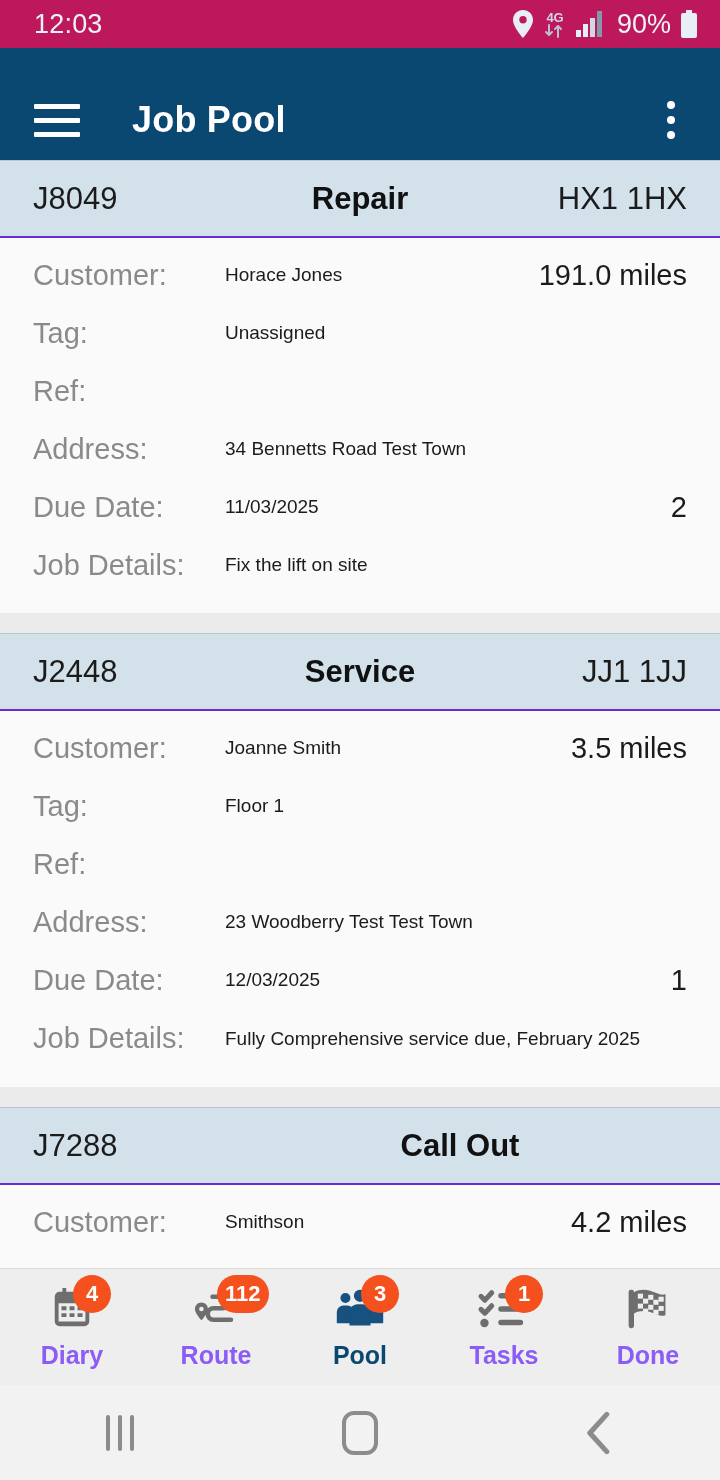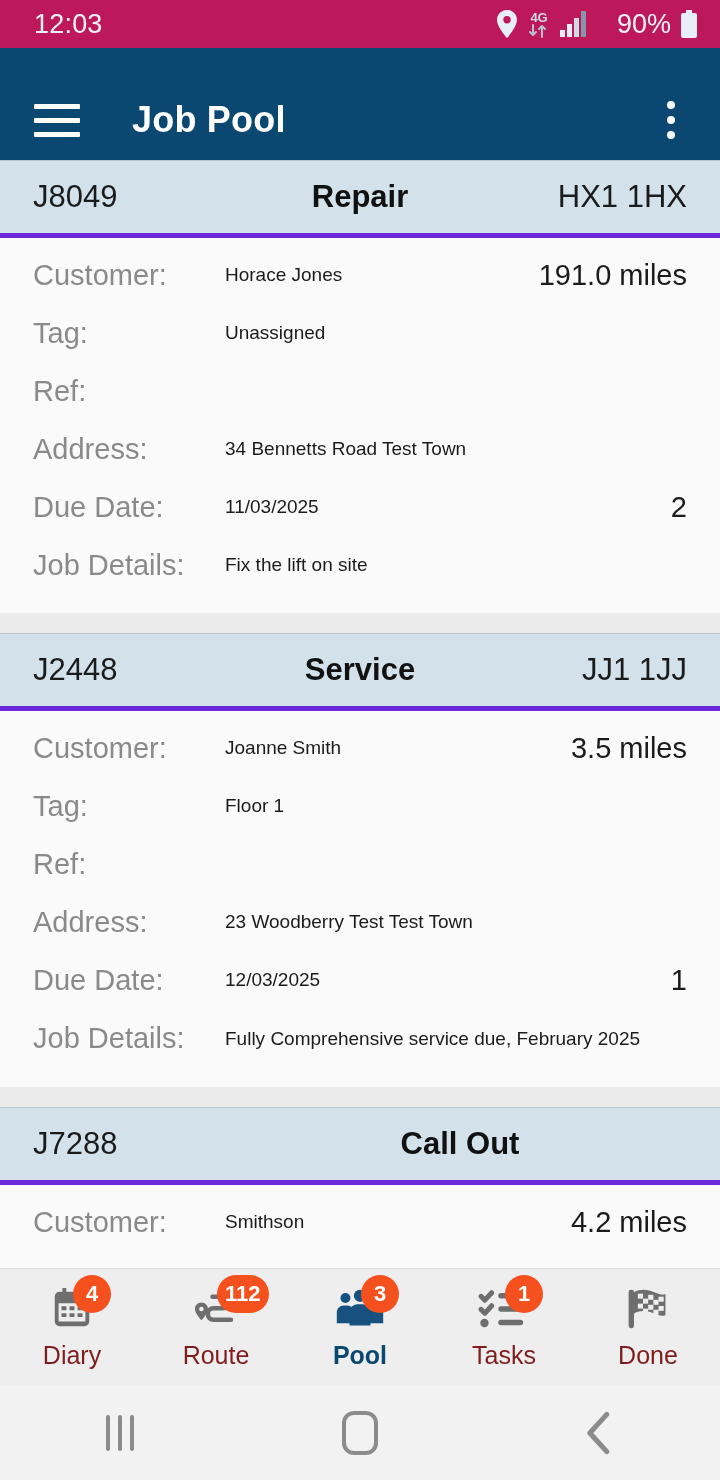--- a/index.html
+++ b/index.html
@@ -13,21 +13,21 @@
 
   
   .statusbar {
     height:48px; background:#be185d; color:#e8eef5;
     display:flex; align-items:center; justify-content:space-between;
     padding:0 22px 0 34px;
   }
   .status-clock { font-size:27px; letter-spacing:.2px; color:#eef2f7; }
   .status-icons { display:flex; align-items:center; gap:9px; }
   .status-icons svg { display:block; }
-  .status-battery-text { font-size:27px; color:#eef2f7; margin-left:18px; }
+  .status-battery-text { font-size:27px; color:#eef2f7; margin-left:2px; }
   .net-stack { display:flex; flex-direction:column; align-items:center; line-height:1; }
   .net-stack .g { font-size:13px; font-weight:bold; color:#cfd8e3; letter-spacing:-.3px; }
 
   
   .appbar {
     height:144px; background:#0a4771;
     display:flex; align-items:center; padding:0 26px 0 34px;
   }
   .hamburger { width:46px; display:flex; flex-direction:column; gap:9px; cursor:pointer; }
   .hamburger span { display:block; height:5px; background:#ffffff; border-radius:1px; }
@@ -36,21 +36,21 @@
     margin-left:52px; letter-spacing:.2px;
   }
   .overflow { width:46px; display:flex; flex-direction:column; align-items:center; gap:7px; cursor:pointer; }
   .overflow i { width:8px; height:8px; border-radius:50%; background:#ffffff; display:block; }
 
   
   .joblist { position:absolute; top:160px; left:0; right:0; bottom:212px; overflow:hidden; background:#ebebeb; }
   .jobcard { background:#fafafa; margin-bottom:20px; }
   .jobcard-head {
     background:#d3e1eb; height:78px; display:flex; align-items:center;
-    padding:0 33px; border-top:1px solid #b9c6cf; border-bottom:5px solid #6d28d9;
+    padding:0 33px; border-top:1px solid #b9c6cf; border-bottom:2px solid #6d28d9;
   }
   .jc-id   { font-size:31px; color:#1b1b1b; width:200px; }
   .jc-type { font-size:31px; color:#111111; font-weight:bold; flex:1; text-align:center; }
   .jc-post { font-size:31px; color:#1b1b1b; width:200px; text-align:right; }
 
   .jobcard-body { padding:8px 33px 19px 33px; }
   .row { display:flex; align-items:flex-start; min-height:58px; }
   .row-label { width:176px; flex:0 0 176px; color:#8a8a8a; font-size:29px; line-height:58px; }
   .row-value { flex:1; color:#1b1b1b; font-size:19px; line-height:58px;margin-left:16px; }
   .row-value.multiline { line-height:47px; padding-top:6px; padding-bottom:6px; }
@@ -58,21 +58,21 @@
   .row-empty-value { min-height:58px; }
 
   
   .tabbar {
     position:absolute; left:0; right:0; bottom:95px; height:117px;
     background:#eeeeee; border-top:1px solid #dcdcdc;
     display:flex; align-items:center;
   }
   .tab { flex:1; display:flex; flex-direction:column; align-items:center; justify-content:center; gap:4px; cursor:pointer; position:relative; }
   .tab-iconwrap { position:relative; width:74px; height:52px; display:flex; align-items:center; justify-content:center; }
-  .tab-label { font-size:25px; color:#7f1d1d; }
+  .tab-label { font-size:25px; color:#8b5cf6;font-weight:bold; }
   .tab.active .tab-label { color:#0a4771; font-weight:bold; }
   .badge {
     position:absolute; top:-10px; left:38px;
     background:#f4511e; color:#ffffff; font-size:22px; font-weight:bold;
     min-width:38px; height:38px; border-radius:19px;
     display:flex; align-items:center; justify-content:center;
     padding:0 8px; line-height:1;
   }
 
   

